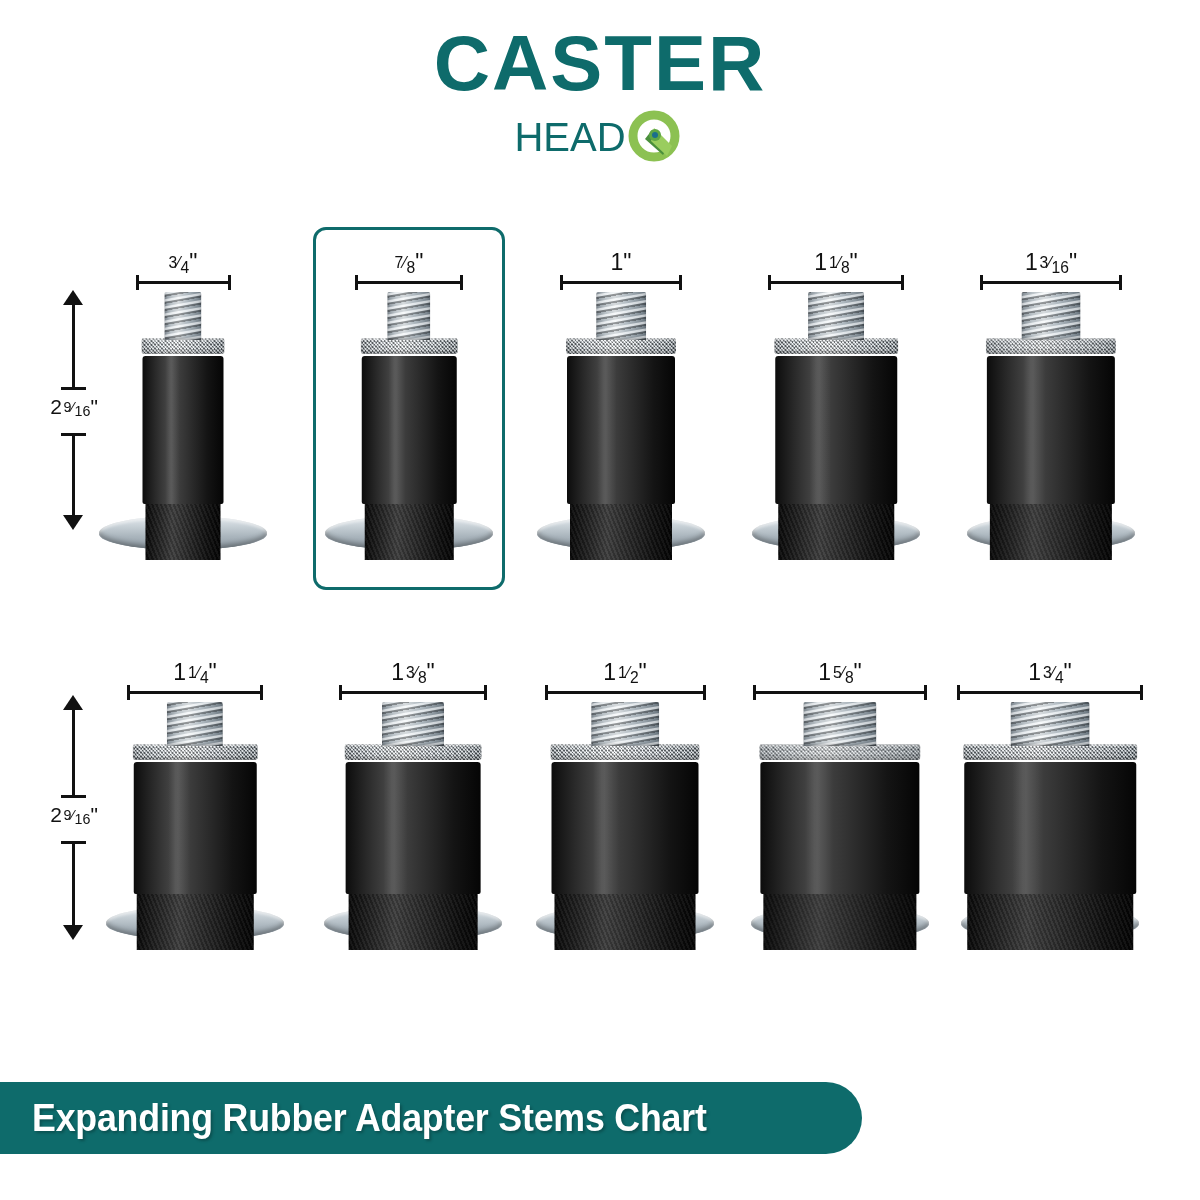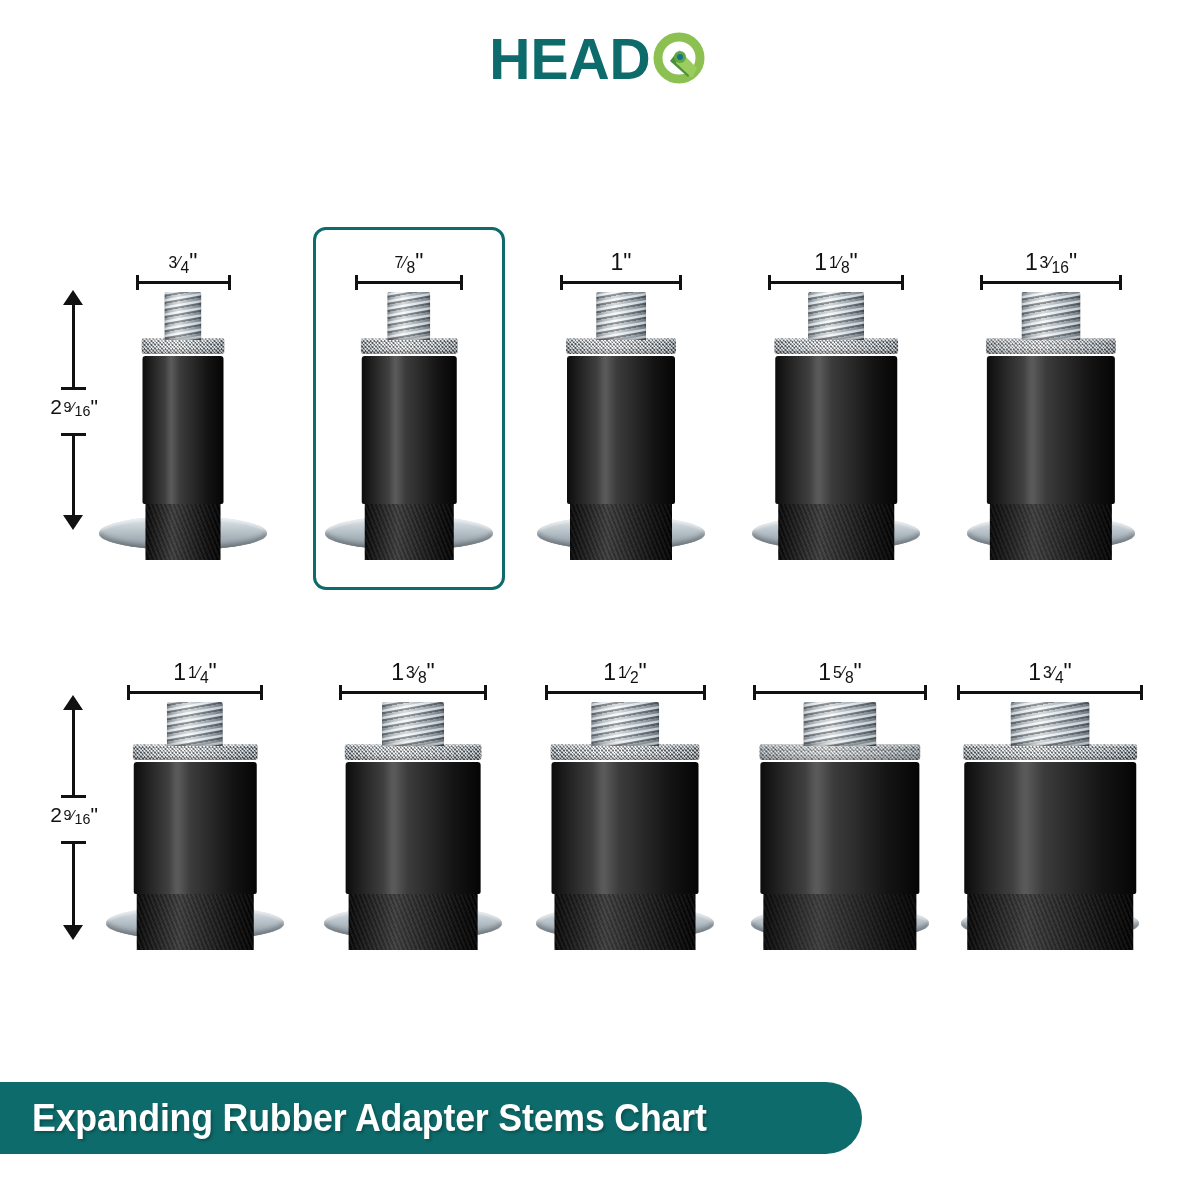--- a/index.html
+++ b/index.html
@@ -17,21 +17,21 @@
     font-family: "Liberation Sans", sans-serif;
     font-weight: 700; font-size: 78px; letter-spacing: 2px;
     color: #0E6B6B; line-height: 1.0;
   }
   .logo-line2-wrap {
     display: inline-flex; align-items: center; justify-content: center;
     margin-top: 6px; line-height: 1.0;
   }
   .logo-line2-wrap span.txt {
     font-family: "Liberation Sans", sans-serif;
-    font-weight: 700; font-size: 57px; letter-spacing: 0px; color: #0E6B6B;
+    font-weight: 400; font-size: 40px; letter-spacing: 0px; color: #0E6B6B;
   }
   .logo-q { position: relative; width: 58px; height: 58px; display: inline-block; margin: 0 1px; }
 
   
   .row { position: absolute; left: 0; width: 1200px; }
   .row-top { top: 230px; height: 400px; }
   .row-bot { top: 640px; height: 330px; }
 
   
   .vdim { position: absolute; width: 92px; }
@@ -140,20 +140,21 @@
     transform: scaleX(0.94); transform-origin: left center;
     white-space: nowrap;
   }
 </style>
 </head>
 <body>
 
 <div id="page">
 
   <div class="logo">
+    <div class="logo-line1">CASTER</div>
     <div class="logo-line2-wrap">
       <span class="txt">HEAD</span>
       <span class="logo-q">
         <svg viewBox="0 0 58 58" width="58" height="58" aria-hidden="true">
           <circle cx="27" cy="28" r="21" fill="none" stroke="#8CC152" stroke-width="9"></circle>
           <path d="M25 22 L41 38 L36 47 L18 31 Z" fill="#4A8F3C"></path>
           <path d="M27 20 L45 38 L40 48 L24 33 Z" fill="#9ACD5E"></path>
           <circle cx="28" cy="27" r="6" fill="#5FA644"></circle>
           <circle cx="28" cy="27" r="3" fill="#1B6E8C"></circle>
         </svg>

